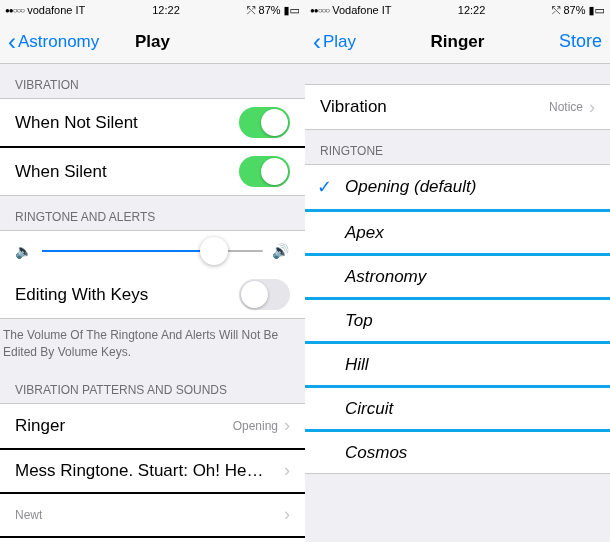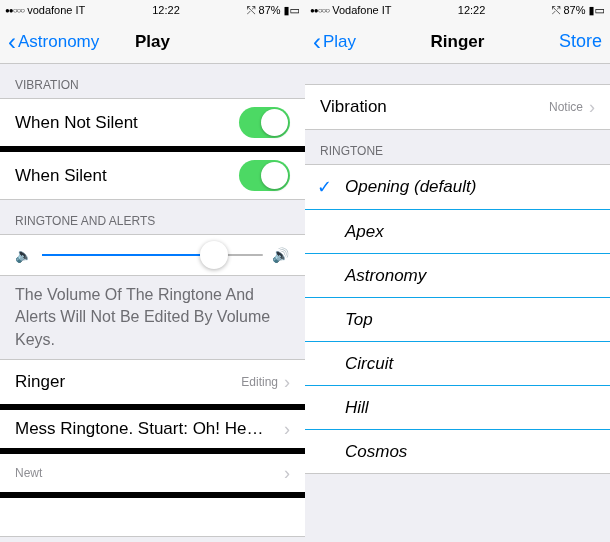--- a/index.html
+++ b/index.html
@@ -10,38 +10,38 @@
     .dots { font-size: 8px; letter-spacing: -1px; }
     .nav-bar { height: 44px; display: flex; align-items: center; justify-content: space-between; padding: 0 8px; background: #f7f7f7; border-bottom: 1px solid #c8c8c8; position: relative; }
     .nav-back { display: flex; align-items: center; color: #007aff; font-size: 17px; }
     .nav-back-chevron { font-size: 24px; font-weight: 300; margin-right: 2px; }
     .nav-title { position: absolute; left: 50%; transform: translateX(-50%); font-size: 17px; font-weight: 600; color: #000; }
     .nav-right { color: #007aff; font-size: 18px; }
     .content { flex: 1; overflow-y: hidden; }
     .section-header { font-size: 12px; color: #6d6d72; padding: 14px 15px 6px; text-transform: uppercase; }
     .cell-group { background: #fff; border-top: 1px solid #c8c8c8; border-bottom: 1px solid #c8c8c8; }
     .cell { display: flex; align-items: center; justify-content: space-between; min-height: 44px; padding: 8px 15px; font-size: 17px; color: #000; }
-    .cell + .cell { border-top: 6px solid #000000; gap: 12px; }
+    .cell + .cell { border-top: 2px solid #000000; gap: 12px; }
     .cell-label { flex: 1; overflow: hidden; text-overflow: ellipsis; white-space: nowrap; }
     .cell-value { color: #8e8e93; font-size: 12px; }
     .chevron { color: #c7c7cc; font-size: 18px; margin-left: 6px; }
     .toggle { width: 51px; height: 31px; border-radius: 16px; position: relative; }
     .toggle.on { background: #4cd964; }
     .toggle.off { background: #e5e5ea; }
     .toggle::after { content: ""; position: absolute; width: 27px; height: 27px; background: #fff; border-radius: 50%; top: 2px; box-shadow: 0 1px 3px rgba(0,0,0,0.3); }
     .toggle.on::after { right: 2px; }
     .toggle.off::after { left: 2px; }
     .slider-cell { display: flex; align-items: center; padding: 12px 15px; background: #fff; gap: 10px; }
     .slider-track { flex: 1; height: 2px; background: #b7b7b7; position: relative; border-radius: 1px; }
     .slider-fill { position: absolute; left: 0; top: 0; height: 100%; background: #007aff; width: 78%; }
     .slider-thumb { position: absolute; width: 28px; height: 28px; background: #fff; border-radius: 50%; top: -13px; left: 78%; transform: translateX(-50%); box-shadow: 0 1px 4px rgba(0,0,0,0.3); }
-    .footer-note { font-size: 16px; color: #6d6d72; padding: 8px 15px; line-height: 1.4; }
+    .footer-note { font-size: 12px; color: #6d6d72; padding: 8px 3px; line-height: 1.4; }
     .checkmark { color: #007aff; font-size: 18px; width: 20px; }
     .rt-cell { display: flex; align-items: center; min-height: 44px; padding: 8px 15px 8px 12px; font-size: 17px; background: #fff; }
-    .rt-cell + .rt-cell { border-top: 1px solid #0ea5e9; }
+    .rt-cell + .rt-cell { border-top: 3px solid #0ea5e9; }
     .rt-label { margin-left: 8px; font-style: italic; }
     .spk-icon { font-size: 14px; }
   </style>
 </head>
 <body>
 
 <div class="screen">
   <div class="status-bar">
     <div class="status-left">
       <span class="dots">●●○○○</span>
@@ -78,27 +78,32 @@
     <div class="section-header">RINGTONE AND ALERTS</div>
     <div class="cell-group">
       <div class="slider-cell">
         <span class="spk-icon">🔈</span>
         <div class="slider-track">
           <div class="slider-fill"></div>
           <div class="slider-thumb"></div>
         </div>
         <span class="spk-icon">🔊</span>
       </div>
+      <div class="cell">
+        <span class="cell-label">Editing With Keys</span>
+        <div class="toggle off"></div>
+      </div>
     </div>
     <div class="footer-note">The Volume Of The Ringtone And Alerts Will Not Be Edited By Volume Keys.</div>
 
+    <div class="section-header">VIBRATION PATTERNS AND SOUNDS</div>
     <div class="cell-group">
       <div class="cell">
         <span class="cell-label">Ringer</span>
-        <span class="cell-value">Editing</span>
+        <span class="cell-value">Opening</span>
         <span class="chevron">›</span>
       </div>
       <div class="cell">
         <span class="cell-label">Mess Ringtone. Stuart: Oh! Hello. Papag...</span>
         <span class="chevron">›</span>
       </div>
       <div class="cell">
         <span class="cell-value">Newt</span>
         <span class="chevron">›</span>
       </div>
@@ -155,25 +160,25 @@
       <div class="rt-cell">
         <span class="checkmark"></span>
         <span class="rt-label">Astronomy</span>
       </div>
       <div class="rt-cell">
         <span class="checkmark"></span>
         <span class="rt-label">Top</span>
       </div>
       <div class="rt-cell">
         <span class="checkmark"></span>
-        <span class="rt-label">Circuit</span>
+        <span class="rt-label">Hill</span>
       </div>
       <div class="rt-cell">
         <span class="checkmark"></span>
-        <span class="rt-label">Hill</span>
+        <span class="rt-label">Circuit</span>
       </div>
       <div class="rt-cell">
         <span class="checkmark"></span>
         <span class="rt-label">Cosmos</span>
       </div>
 
     </div>
   </div>
 </div>
 

